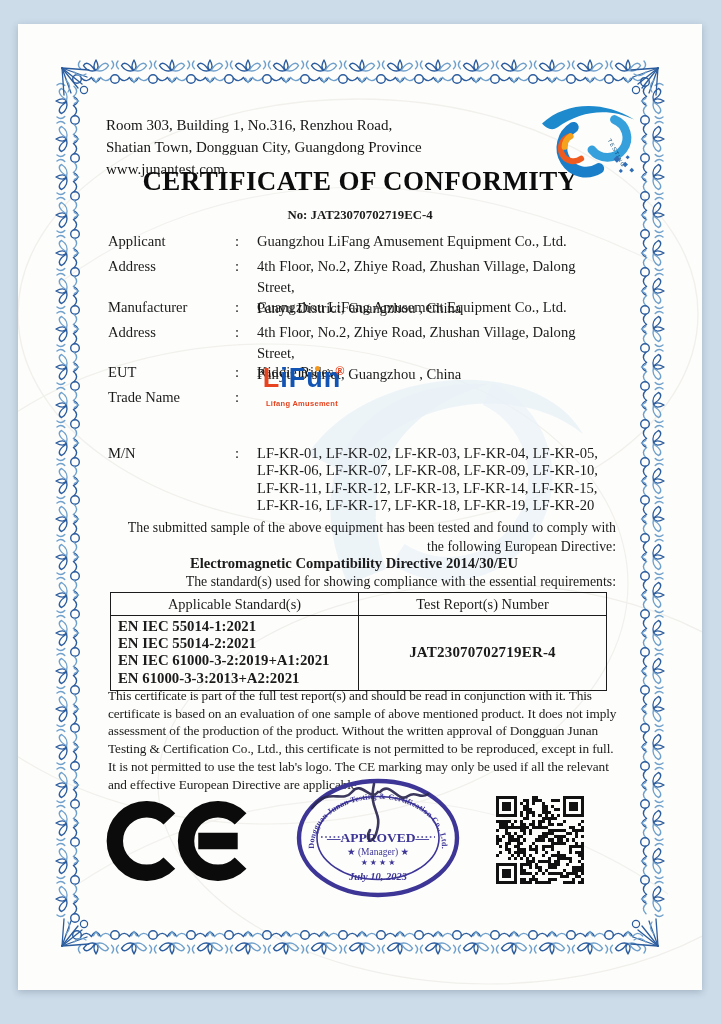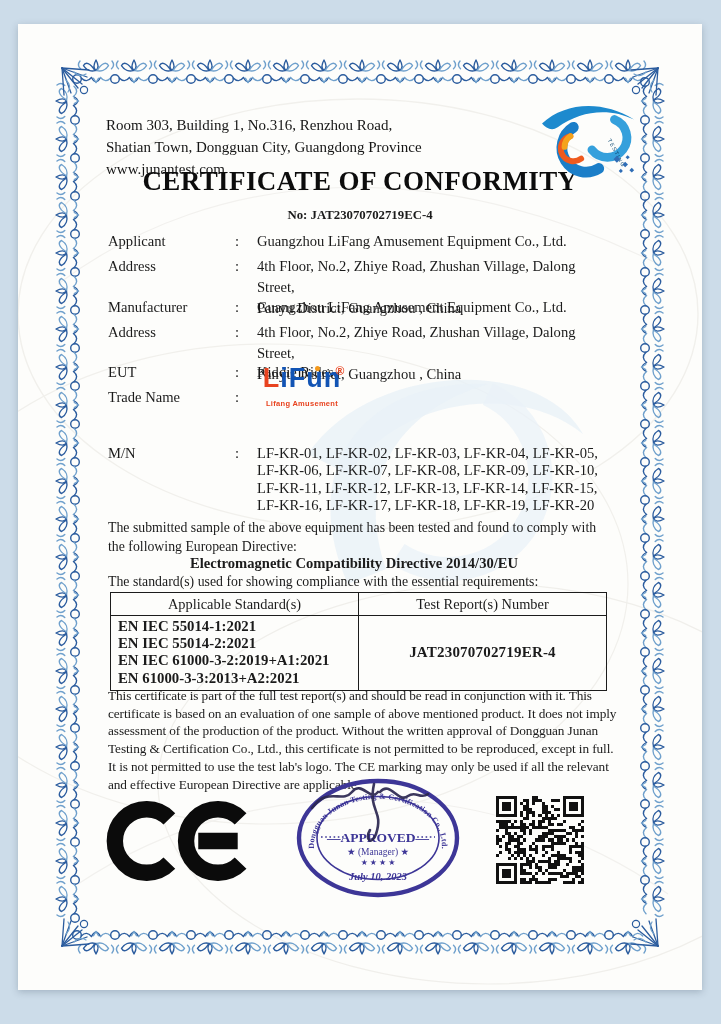--- a/index.html
+++ b/index.html
@@ -34,21 +34,21 @@
   .lifun{position:absolute;left:232px;top:340px;width:104px;text-align:center;
          font-family:"Liberation Sans",sans-serif;}
   .lifun-word{font-size:27px;font-weight:bold;letter-spacing:1px;line-height:28px;position:relative;display:inline-block;}
   .lifun-word .lt-red{color:#e8431f;}
   .lifun-word .lt-blue{color:#1254b4;}
   .lifun-word .udot{position:absolute;width:5px;height:5px;border-radius:50%;background:#f59a1c;top:2px;}
   .lifun-reg{position:absolute;right:-4px;top:-7px;font-size:12px;color:#e8431f;font-weight:bold;}
   .lifun-sub{font-size:7.5px;font-weight:bold;color:#e8431f;letter-spacing:.3px;margin-top:7px;}
 
   
-  .stmt{position:absolute;left:90px;width:508px;font-size:13.8px;line-height:18.5px;}
+  .stmt{position:absolute;left:90px;width:508px;font-size:13.8px;line-height:18.5px;text-align:right;}
   .directive{position:absolute;left:84px;width:504px;top:531px;text-align:center;
              font-weight:bold;font-size:14.6px;}
   .stdtable{position:absolute;left:92px;top:568px;width:497px;border-collapse:collapse;
             font-size:14.4px;}
   .stdtable td,.stdtable th{border:1.6px solid #1c1c1c;padding:0;}
   .stdtable th{font-weight:normal;height:22px;text-align:center;font-size:14.4px;}
   .stdtable .col-std{width:247px;}
   .stdtable .stds{font-weight:bold;font-size:14.8px;line-height:17.2px;padding:2px 6px 3px 7px;}
   .stdtable .rep{font-weight:bold;text-align:center;font-size:15px;letter-spacing:.2px;}
 

